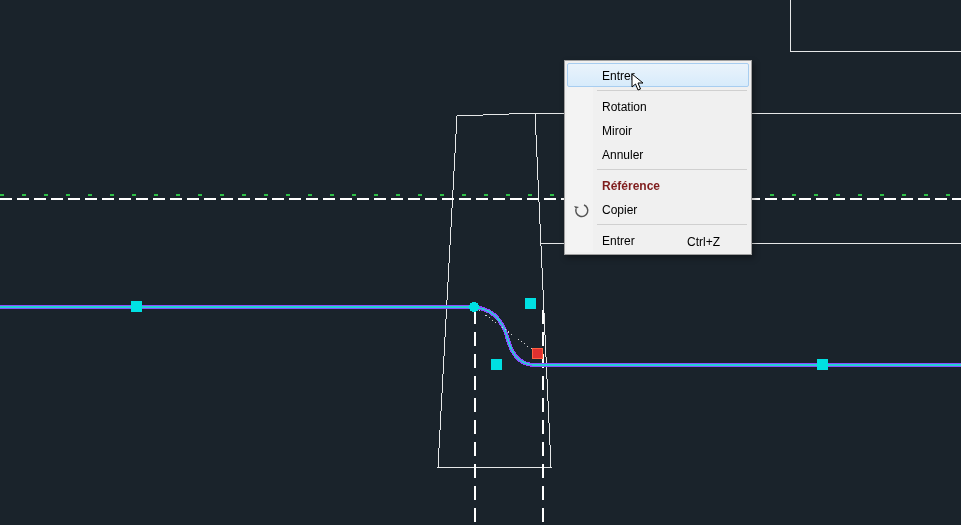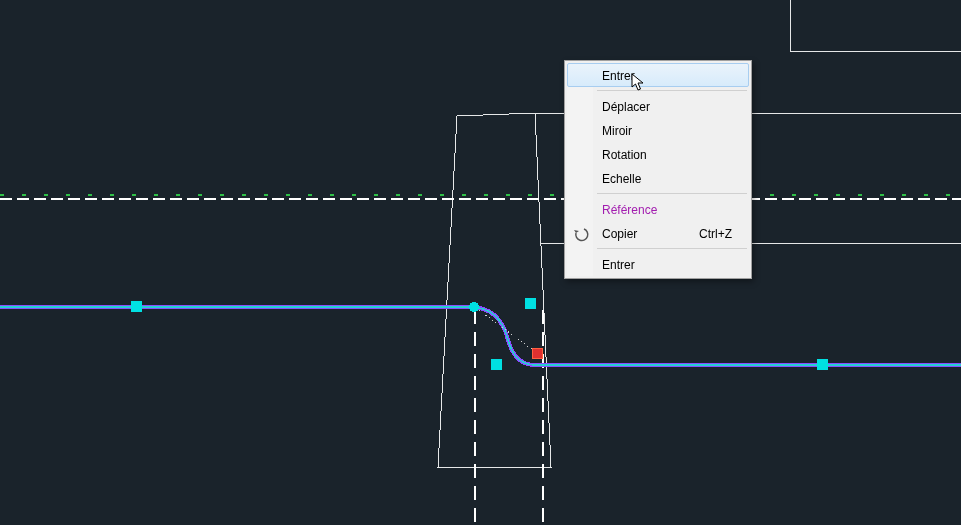--- a/index.html
+++ b/index.html
@@ -46,25 +46,27 @@
     cursor: default;
     border: 1px solid transparent;
     border-radius: 2px;
     box-sizing: border-box;
   }
   .menu-item.hover {
     background: linear-gradient(#eaf3fb, #d7ebfb);
     border: 1px solid #a7cdf0;
   }
   .menu-item.disabled {
-    color: #a21caf;
+    color: #7f1d1d;
+    font-weight: bold;
   }
   .menu-item .shortcut {
     position: absolute;
-    right: 16px;
+    right: 28px;
+    margin-top: 32px;
   }
   .menu-item .icon {
     position: absolute;
     left: 4px;
     top: 3px;
     width: 18px;
     height: 18px;
   }
   .menu-sep {
     height: 1px;
@@ -123,30 +125,27 @@
 <div class="menu" style="left:564px; top:60px;">
   <div class="menu-icon-col"></div>
 
   <div class="menu-item hover">
     <span>Entrer</span>
   </div>
 
   <div class="menu-sep"></div>
 
   <div class="menu-item">
-    <span>Déplacer</span>
+    <span>Rotation</span>
   </div>
   <div class="menu-item">
     <span>Miroir</span>
   </div>
   <div class="menu-item">
-    <span>Rotation</span>
-  </div>
-  <div class="menu-item">
-    <span>Echelle</span>
+    <span>Annuler</span>
   </div>
 
   <div class="menu-sep"></div>
 
   <div class="menu-item disabled">
     <span>Référence</span>
   </div>
 
   <div class="menu-item">
     <span class="icon">

